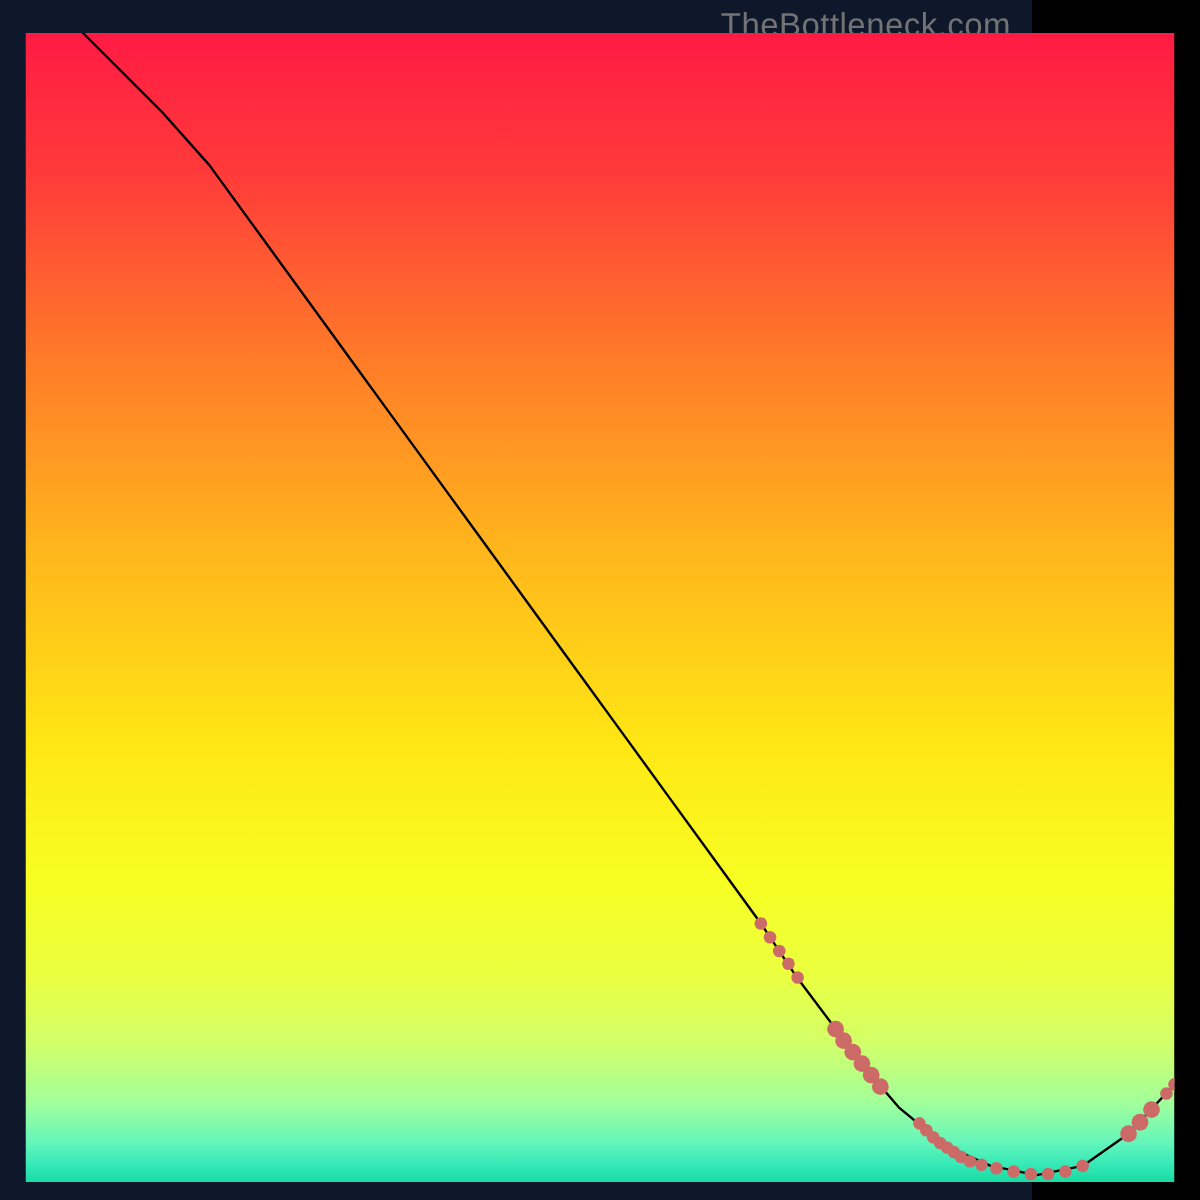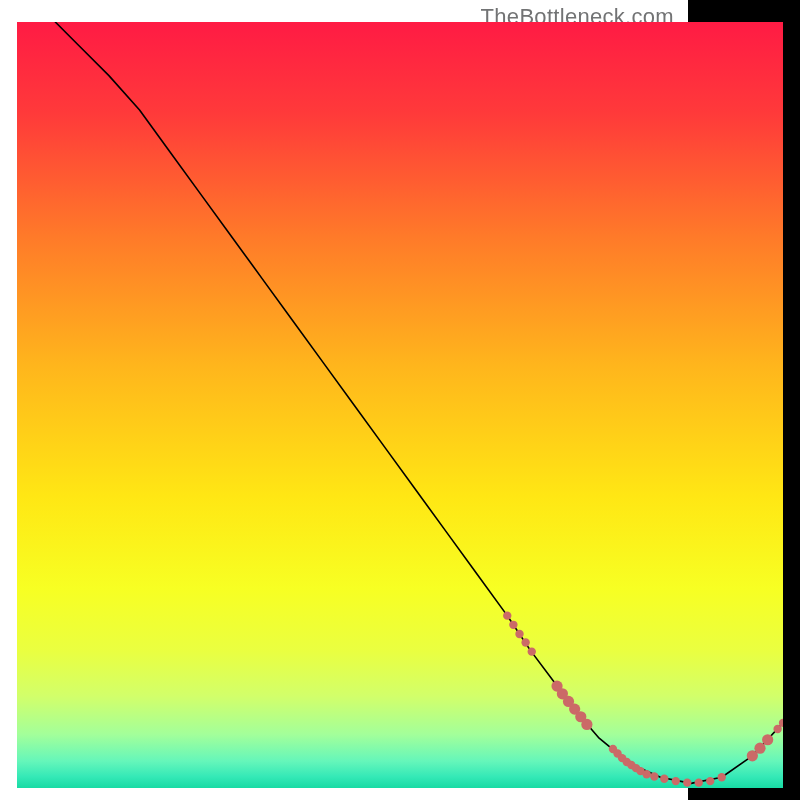--- a/index.html
+++ b/index.html
@@ -7,21 +7,21 @@
     padding: 0;
     width: 800px;
     height: 800px;
     background: #000;
     overflow: hidden;
   }
   .frame {
     position: relative;
     width: 688px;
     height: 800px;
-    background: #ffffff;
+    background: #0f172a;
   }
   .watermark {
     position: absolute;
     top: 4px;
     right: 14px;
     font-family: Arial, Helvetica, sans-serif;
     font-size: 22px;
     letter-spacing: 0.3px;
     color: #727374;
     user-select: none;

